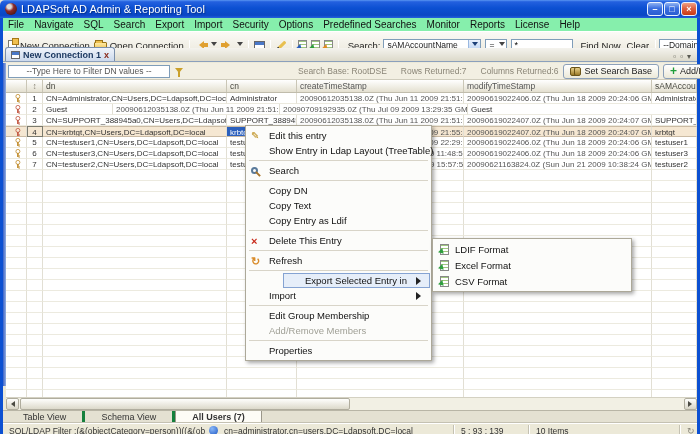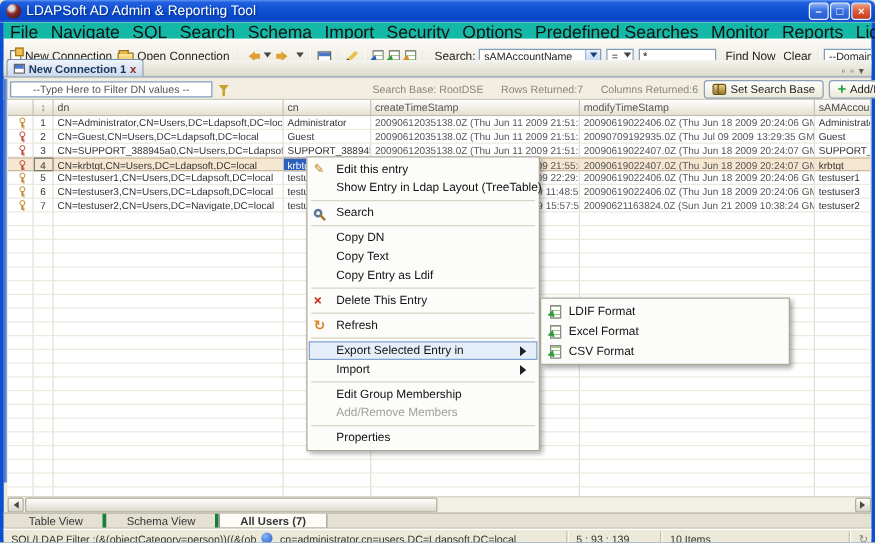--- a/index.html
+++ b/index.html
@@ -19,22 +19,22 @@
     color:#fff;font-size:9px;line-height:12px;text-align:center;font-weight:bold;
     background:linear-gradient(180deg,#8fb2f2,#3a6fe0 45%,#2a5ed0);flex:0 0 auto;}
   .tbtn.close{background:linear-gradient(180deg,#f0a184,#de6142 45%,#c83a14);}
 
   
   .frame{position:absolute;left:0;top:18px;right:0;bottom:0;
     border-left:3px solid #0c50d2;border-right:3px solid #0c50d2;border-bottom:3px solid #0c50d2;
     background:#ece9d8;}
 
   
-  .menubar{position:absolute;left:0;right:0;top:0;height:13px;background:#14b8a6;
-    display:flex;align-items:center;font-size:14px;color:#111;}
+  .menubar{position:absolute;left:0;right:0;top:0;height:13px;background:#86efac;
+    display:flex;align-items:center;font-size:10px;color:#111;}
   .menubar .mi{padding:0 5px;white-space:nowrap;}
 
   
   .toolbar{position:absolute;left:0;right:0;top:13px;height:28px;
     background:linear-gradient(180deg,#fbfaf6,#e9e6d8);border-top:1px solid #fff;
     border-bottom:1px solid #c9c6b6;display:flex;align-items:center;font-size:9.5px;color:#222;
     padding:0 3px;white-space:nowrap;overflow:hidden;}
   .tsep{width:1px;height:11px;background:#bcb9aa;border-right:1px solid #fff;margin:0 3px;flex:0 0 auto;}
   .tool{display:flex;align-items:center;gap:3px;padding:0 2px;flex:0 0 auto;}
   .flatbtn{padding:0 3px;flex:0 0 auto;}
@@ -127,21 +127,21 @@
   .grow.sel .c{background:#f5e7d2;border-top:1px solid #cbbba4;border-bottom:1px solid #cbbba4;}
   .grow.sel .c-cn{background:#2a5fbd;color:#fff;}
   .grow.sel .c-num{outline:1px solid #7a7a6e;outline-offset:-1px;}
   .grow .keyic{transform:scale(.8);margin-top:0px;}
 
   
   .cmenu{position:absolute;left:242px;top:107px;width:187px;background:#fcfcfa;
     border:1px solid #aca899;box-shadow:2px 2px 4px rgba(0,0,0,.35);padding:2px 1px;z-index:30;font-size:9.5px;color:#111;}
   .cmi{position:relative;height:15px;display:flex;align-items:center;padding-left:22px;white-space:nowrap;}
   .cmi .micon{position:absolute;left:4px;display:flex;}
-  .cmi.hl{background:#e6eef9;outline:1px solid #85a3d2;outline-offset:-1px;}
+  .cmi.hl{background:#e6eef9;outline:1px solid #85a3d2;outline-offset:-1px;margin-left:36px;}
   .cmi.dis{color:#a0a096;}
   .cmi .subarr{position:absolute;right:5px;width:0;height:0;border:4px solid transparent;border-left:5px solid #222;}
   .csep{height:1px;background:#d8d4c8;margin:2px 2px;}
   .smenu{position:absolute;left:429px;top:220px;width:200px;background:#fcfcfa;
     border:1px solid #aca899;box-shadow:2px 2px 4px rgba(0,0,0,.35);padding:2px 1px;z-index:31;font-size:9.5px;color:#111;}
   .smi{height:16px;display:flex;align-items:center;gap:6px;padding-left:6px;white-space:nowrap;}
 
   
   .hscroll{position:absolute;left:3px;right:0;top:379px;height:13px;background:#f2f0e4;border-top:1px solid #d4d1c2;}
   .sbtn{position:absolute;top:0;width:13px;height:12px;border:1px solid #b0ad9e;border-radius:2px;
@@ -184,21 +184,21 @@
     <span class="tbtn close">×</span>
   </div>
 
   <div class="frame">
 
     <div class="menubar">
         <span class="mi">File</span>
         <span class="mi">Navigate</span>
         <span class="mi">SQL</span>
         <span class="mi">Search</span>
-        <span class="mi">Schema</span>
+        <span class="mi">Export</span>
         <span class="mi">Import</span>
         <span class="mi">Security</span>
         <span class="mi">Options</span>
         <span class="mi">Predefined Searches</span>
         <span class="mi">Monitor</span>
         <span class="mi">Reports</span>
         <span class="mi">License</span>
         <span class="mi">Help</span>
       </div>
 
@@ -322,21 +322,20 @@
             <span class="c c-cn">Administrator</span>
             <span class="c c-ct">20090612035138.0Z (Thu Jun 11 2009 21:51:38 GMT-0600)</span>
             <span class="c c-mt">20090619022406.0Z (Thu Jun 18 2009 20:24:06 GMT-0600)</span>
             <span class="c c-sam">Administrator</span>
           </div>
           <div class="grow">
             <span class="c c-ic">
               <span class="keyic red"></span>
             </span>
             <span class="c c-num">2</span>
-            <span class="c c-dn">CN=Guest,CN=Users,DC=Ldapsoft,DC=local</span>
             <span class="c c-cn">Guest</span>
             <span class="c c-ct">20090612035138.0Z (Thu Jun 11 2009 21:51:38 GMT-0600)</span>
             <span class="c c-mt">20090709192935.0Z (Thu Jul 09 2009 13:29:35 GMT-0600)</span>
             <span class="c c-sam">Guest</span>
           </div>
           <div class="grow">
             <span class="c c-ic">
               <span class="keyic red"></span>
             </span>
             <span class="c c-num">3</span>
@@ -377,21 +376,21 @@
             <span class="c c-cn">testuser3</span>
             <span class="c c-ct">20090612174855.0Z (Fri Jun 12 2009 11:48:55 GMT-0600)</span>
             <span class="c c-mt">20090619022406.0Z (Thu Jun 18 2009 20:24:06 GMT-0600)</span>
             <span class="c c-sam">testuser3</span>
           </div>
           <div class="grow">
             <span class="c c-ic">
               <span class="keyic"></span>
             </span>
             <span class="c c-num">7</span>
-            <span class="c c-dn">CN=testuser2,CN=Users,DC=Navigate,DC=local</span>
+            <span class="c c-dn">CN=testuser2,CN=Users,DC=Ldapsoft,DC=local</span>
             <span class="c c-cn">testuser2</span>
             <span class="c c-ct">20090612215755.0Z (Fri Jun 12 2009 15:57:55 GMT-0600)</span>
             <span class="c c-mt">20090621163824.0Z (Sun Jun 21 2009 10:38:24 GMT-0600)</span>
             <span class="c c-sam">testuser2</span>
           </div>
           <div class="grow">
             <span class="c c-ic"></span>
             <span class="c c-num"></span>
             <span class="c c-dn"></span>
             <span class="c c-cn"></span>

